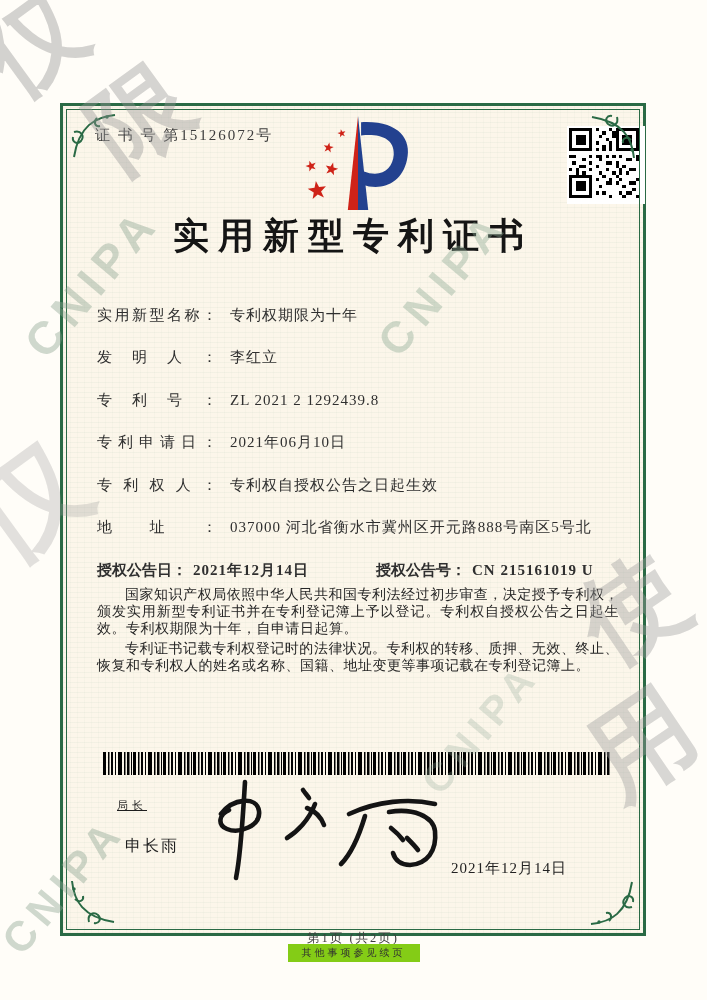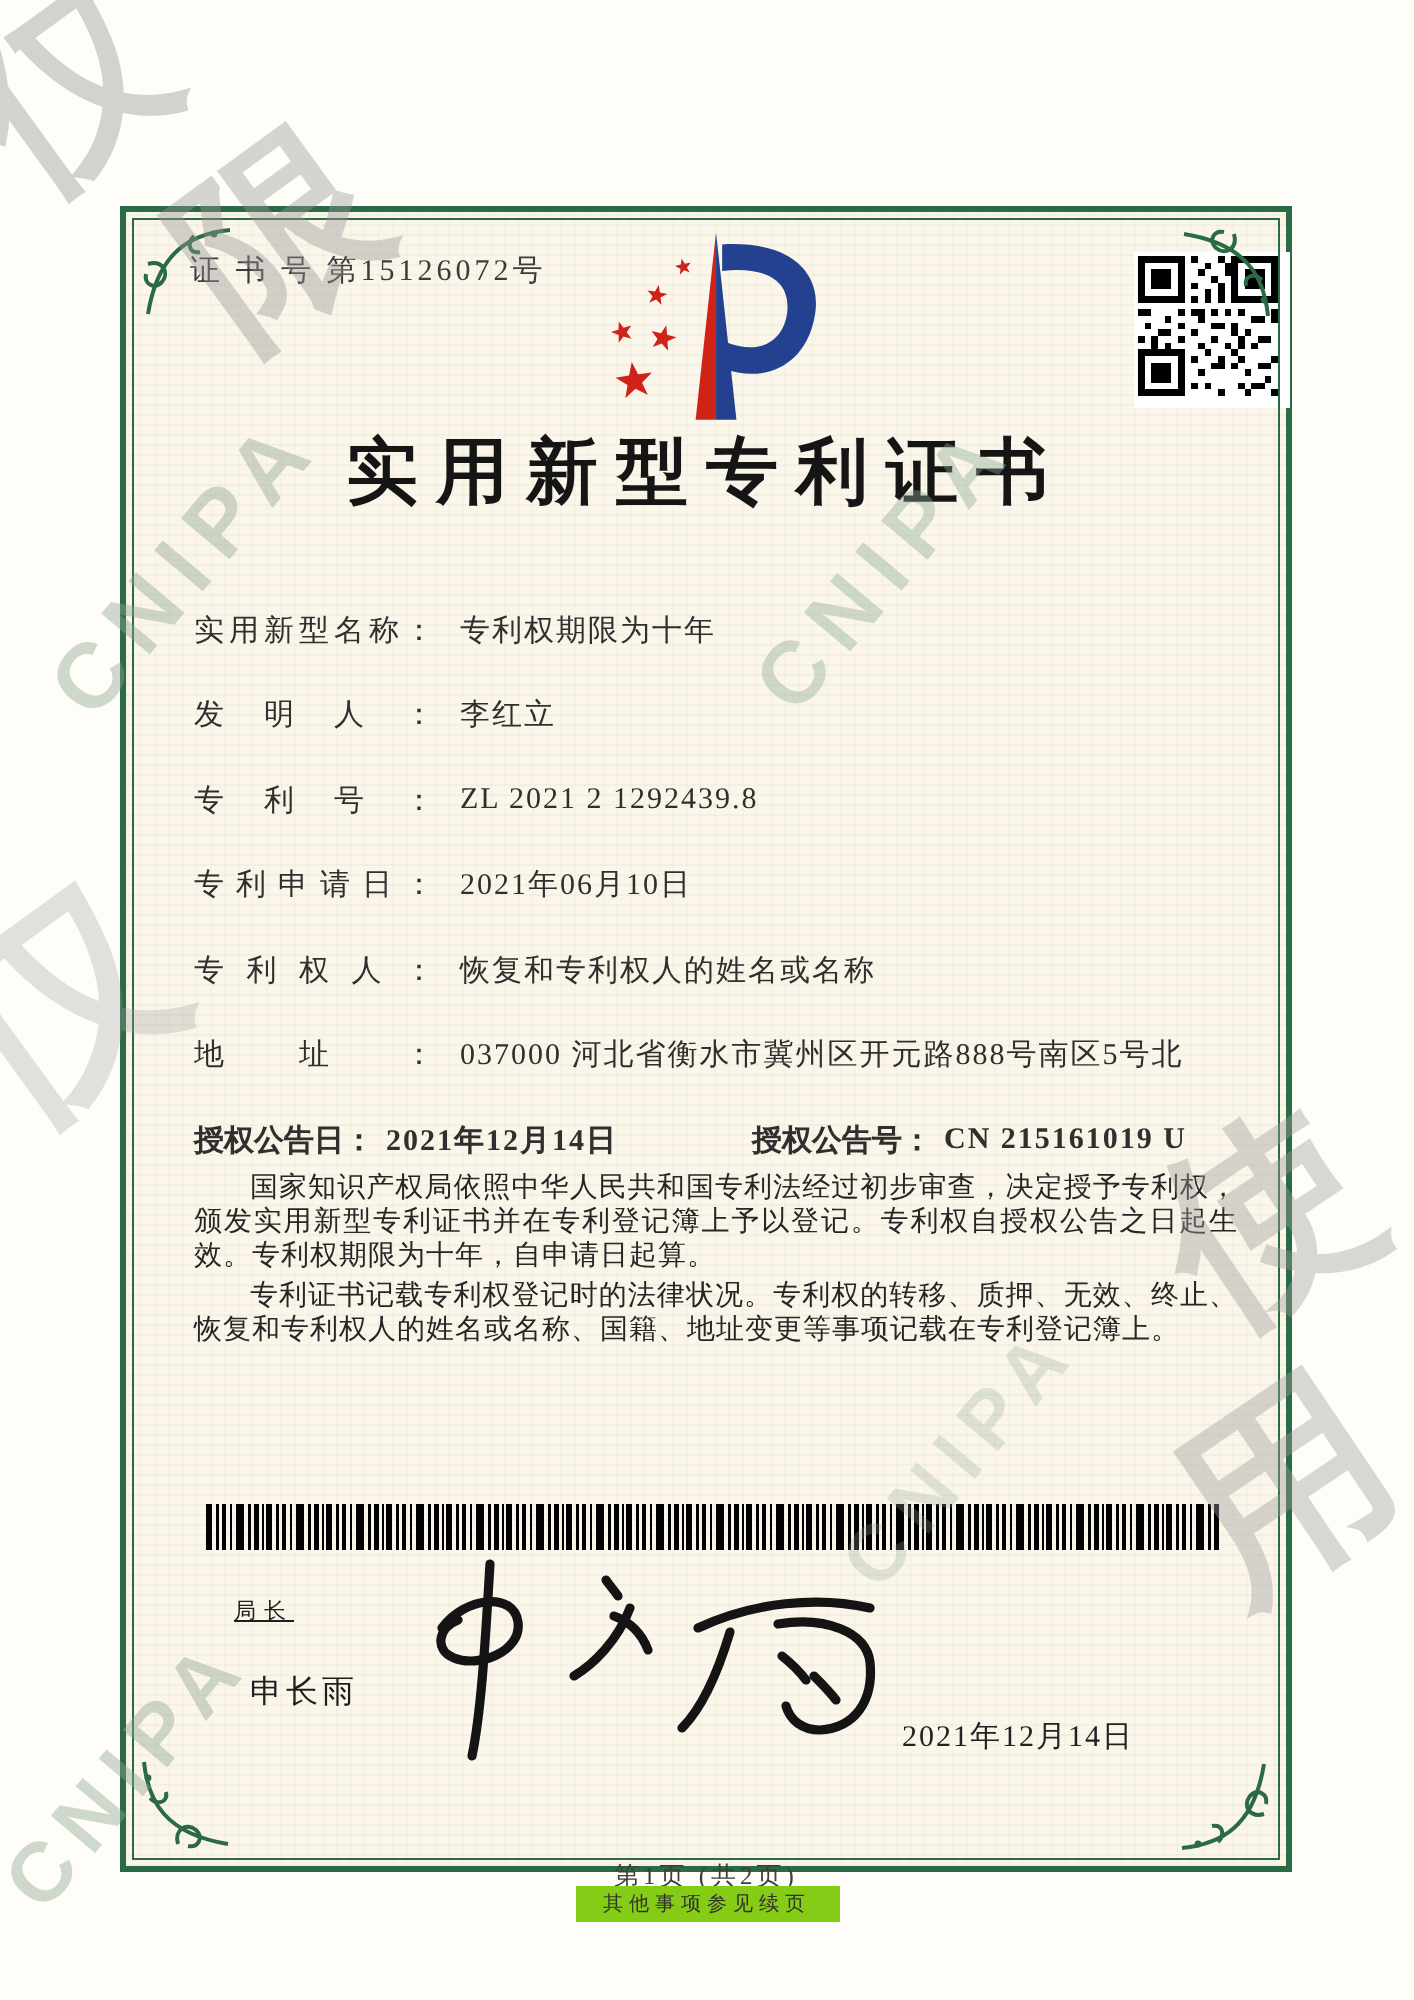--- a/index.html
+++ b/index.html
@@ -166,21 +166,21 @@
       <div class="row">
         <span class="lab">专利号：</span>
         <span class="val">ZL 2021 2 1292439.8</span>
       </div>
       <div class="row">
         <span class="lab">专利申请日：</span>
         <span class="val">2021年06月10日</span>
       </div>
       <div class="row">
         <span class="lab">专利权人：</span>
-        <span class="val">恢复和专利权人的姓名或名称</span>
+        <span class="val">专利权自授权公告之日起生效</span>
       </div>
       <div class="row">
         <span class="lab">地址：</span>
         <span class="val">037000 河北省衡水市冀州区开元路888号南区5号北</span>
       </div>
       <div class="grant">
         <span class="g-lab">授权公告日：</span>
         <span class="g-val">2021年12月14日</span>
         <span class="g-lab g2">授权公告号：</span>
         <span class="g-val">CN 215161019 U</span>

